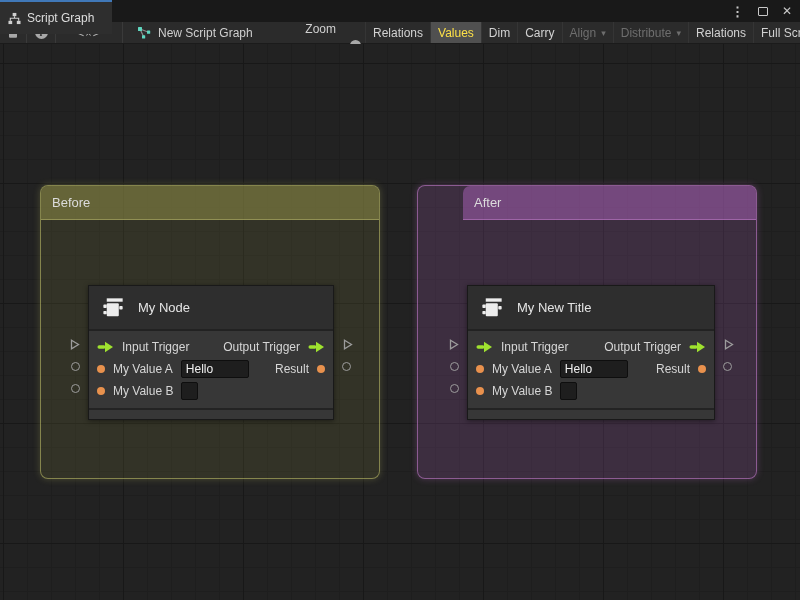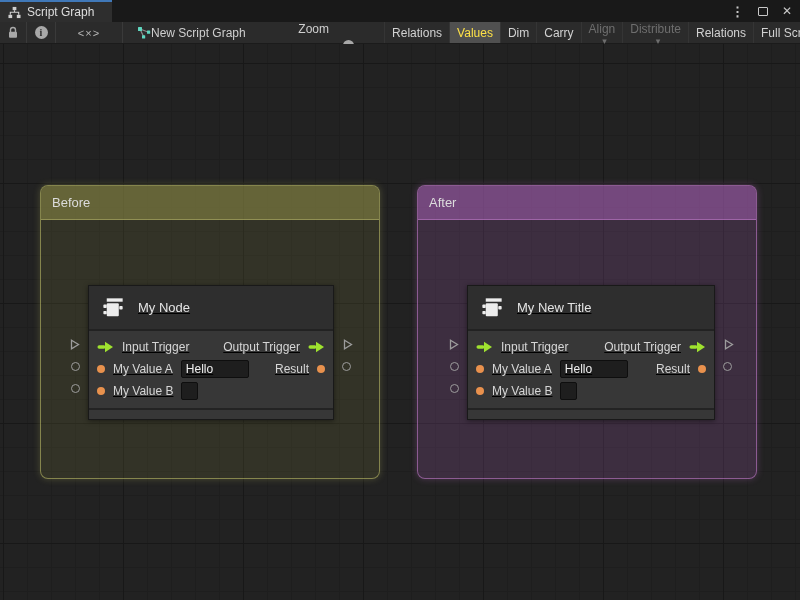--- a/index.html
+++ b/index.html
@@ -2,74 +2,74 @@
 <html><head>
 <meta charset="utf-8">
 <style>
   * { margin:0; padding:0; box-sizing:border-box; }
   html,body { width:800px; height:600px; overflow:hidden; background:#191919;
     font-family:"Liberation Sans", sans-serif; -webkit-font-smoothing:antialiased; }
 
   
   .tabbar { height:22px; background:#191919; display:flex; align-items:stretch; position:relative; }
   .tab { width:112px; background:#2e2e2e; border-top:2px solid #4078b8;
-    display:flex; align-items:center; gap:6px; padding:4px 8px; color:#dedede; font-size:12px; }
+    display:flex; align-items:center; gap:6px; padding:16px 8px; color:#dedede; font-size:12px; }
   .win-controls { margin-left:auto; display:flex; align-items:center; gap:14px; padding-right:8px; color:#c8c8c8; }
   .kebab { font-size:13px; font-weight:bold; letter-spacing:0; }
   .maxbox { width:10px; height:9px; border:1.5px solid #c8c8c8; border-radius:1px; }
   .closex { font-size:12px; }
 
   
   .toolbar { height:22px; background:#2b2b2b; display:flex; align-items:stretch;
     color:#cfcfcf; font-size:12px; border-bottom:1px solid #1b1b1b; }
   .tb-cell { display:flex; align-items:center; justify-content:center; }
   .tb-sep { width:1px; background:#3a3a3a; }
   .cell-lock { width:26px; }
   .cell-info { width:28px; }
   .cell-code { width:66px; color:#b8b8b8; font-size:11px; letter-spacing:1px; }
   .info-circle { width:13px; height:13px; border-radius:50%; background:#a8a8a8; color:#2b2b2b;
     font-size:10px; font-weight:bold; display:flex; align-items:center; justify-content:center;
     font-family:"Liberation Serif", serif; }
-  .graph-name { display:flex; align-items:center; padding:0 14px; }
+  .graph-name { display:flex; align-items:center; gap:7px; padding:0 14px; }
   .zoom-block { display:flex; align-items:center; gap:8px; margin-left:18px;flex-direction:column; }
   .zoom-track { width:72px; height:2px; background:#8a8a8a; position:relative; border-radius:1px; }
   .zoom-thumb { position:absolute; right:-4px; top:-4.5px; width:11px; height:11px;
     border-radius:50%; background:#a8a8a8; }
   .tb-right { margin-left:auto; display:flex; align-items:stretch; flex-shrink:0; }
   .tb-btn { display:flex; align-items:center; padding:0 7px; border-left:1px solid #353535;
     color:#d2d2d2; white-space:nowrap; }
   .tb-btn.active { background:#505050; color:#fde047; }
-  .tb-btn.disabled { color:#6e6e6e;flex-direction:column; }
+  .tb-btn.disabled { color:#6e6e6e; }
   .tb-btn .dd-arrow { font-size:9px; margin-left:5px; color:#6e6e6e; }
   .btn-fullscreen { max-width:47px; overflow:hidden; }
 
   
   .canvas { position:relative; width:800px; height:556px; overflow:hidden; background-color:#222222;
     background-image:
       linear-gradient(to right, #181818 1px, transparent 1px),
       linear-gradient(to bottom, #181818 1px, transparent 1px),
       linear-gradient(to right, #1e1e1e 1px, transparent 1px),
       linear-gradient(to bottom, #1e1e1e 1px, transparent 1px);
     background-size:120px 120px, 120px 120px, 24px 24px, 24px 24px;
     background-position:3px 0, 0 19px, 3px 0, 0 19px; }
 
   
   .group { position:absolute; width:340px; height:294px; border-radius:8px; }
   .group-before { left:40px; top:141px; border:1px solid rgba(200,200,110,0.55);
     background:rgba(145,143,70,0.16); box-shadow:0 0 7px rgba(190,190,100,0.28); }
   .group-before .group-header { background:rgba(148,146,72,0.52); border-bottom:1px solid rgba(200,200,120,0.45); }
   .group-after { left:417px; top:141px; border:1px solid rgba(205,130,215,0.55);
     background:rgba(170,95,185,0.20); box-shadow:0 0 7px rgba(190,110,200,0.30); }
-  .group-after .group-header { background:rgba(172,98,186,0.50); border-bottom:1px solid rgba(210,140,220,0.45); }
+  .group-after .group-header { background:rgba(172,98,186,0.50); border-bottom:1px solid rgba(210,140,220,0.45);margin-left:45px; }
   .group-header { height:34px; border-radius:7px 7px 0 0; display:flex; align-items:center;
     padding:0 11px; color:#dcdcdc; font-size:13px; }
 
   
   .node { position:absolute; width:246px; background:#373737; border:1px solid #191919;
-    box-shadow:0 1px 5px rgba(0,0,0,0.45);text-decoration:underline; }
+    box-shadow:0 1px 5px rgba(0,0,0,0.45); }
   .node-before { left:88px; top:241px; }
   .node-after  { left:467px; top:241px; width:248px; }
   .node-header { height:45px; background:#2e2e2e; display:flex; align-items:center;
     gap:11px; padding:0 11px; border-bottom:2px solid #222222; }
   .node-title { color:#e4e4e4; font-size:13px; }
   .node-body { padding:5px 0 6px 0; }
   .port-row { height:22px; display:flex; align-items:center; padding:0 8px; gap:8px;
     color:#d6d6d6; font-size:12px; }
   .right-cluster { margin-left:auto; display:flex; align-items:center; gap:8px; }
   .port-dot { width:8px; height:8px; border-radius:50%; background:#e8914d; flex-shrink:0; }

